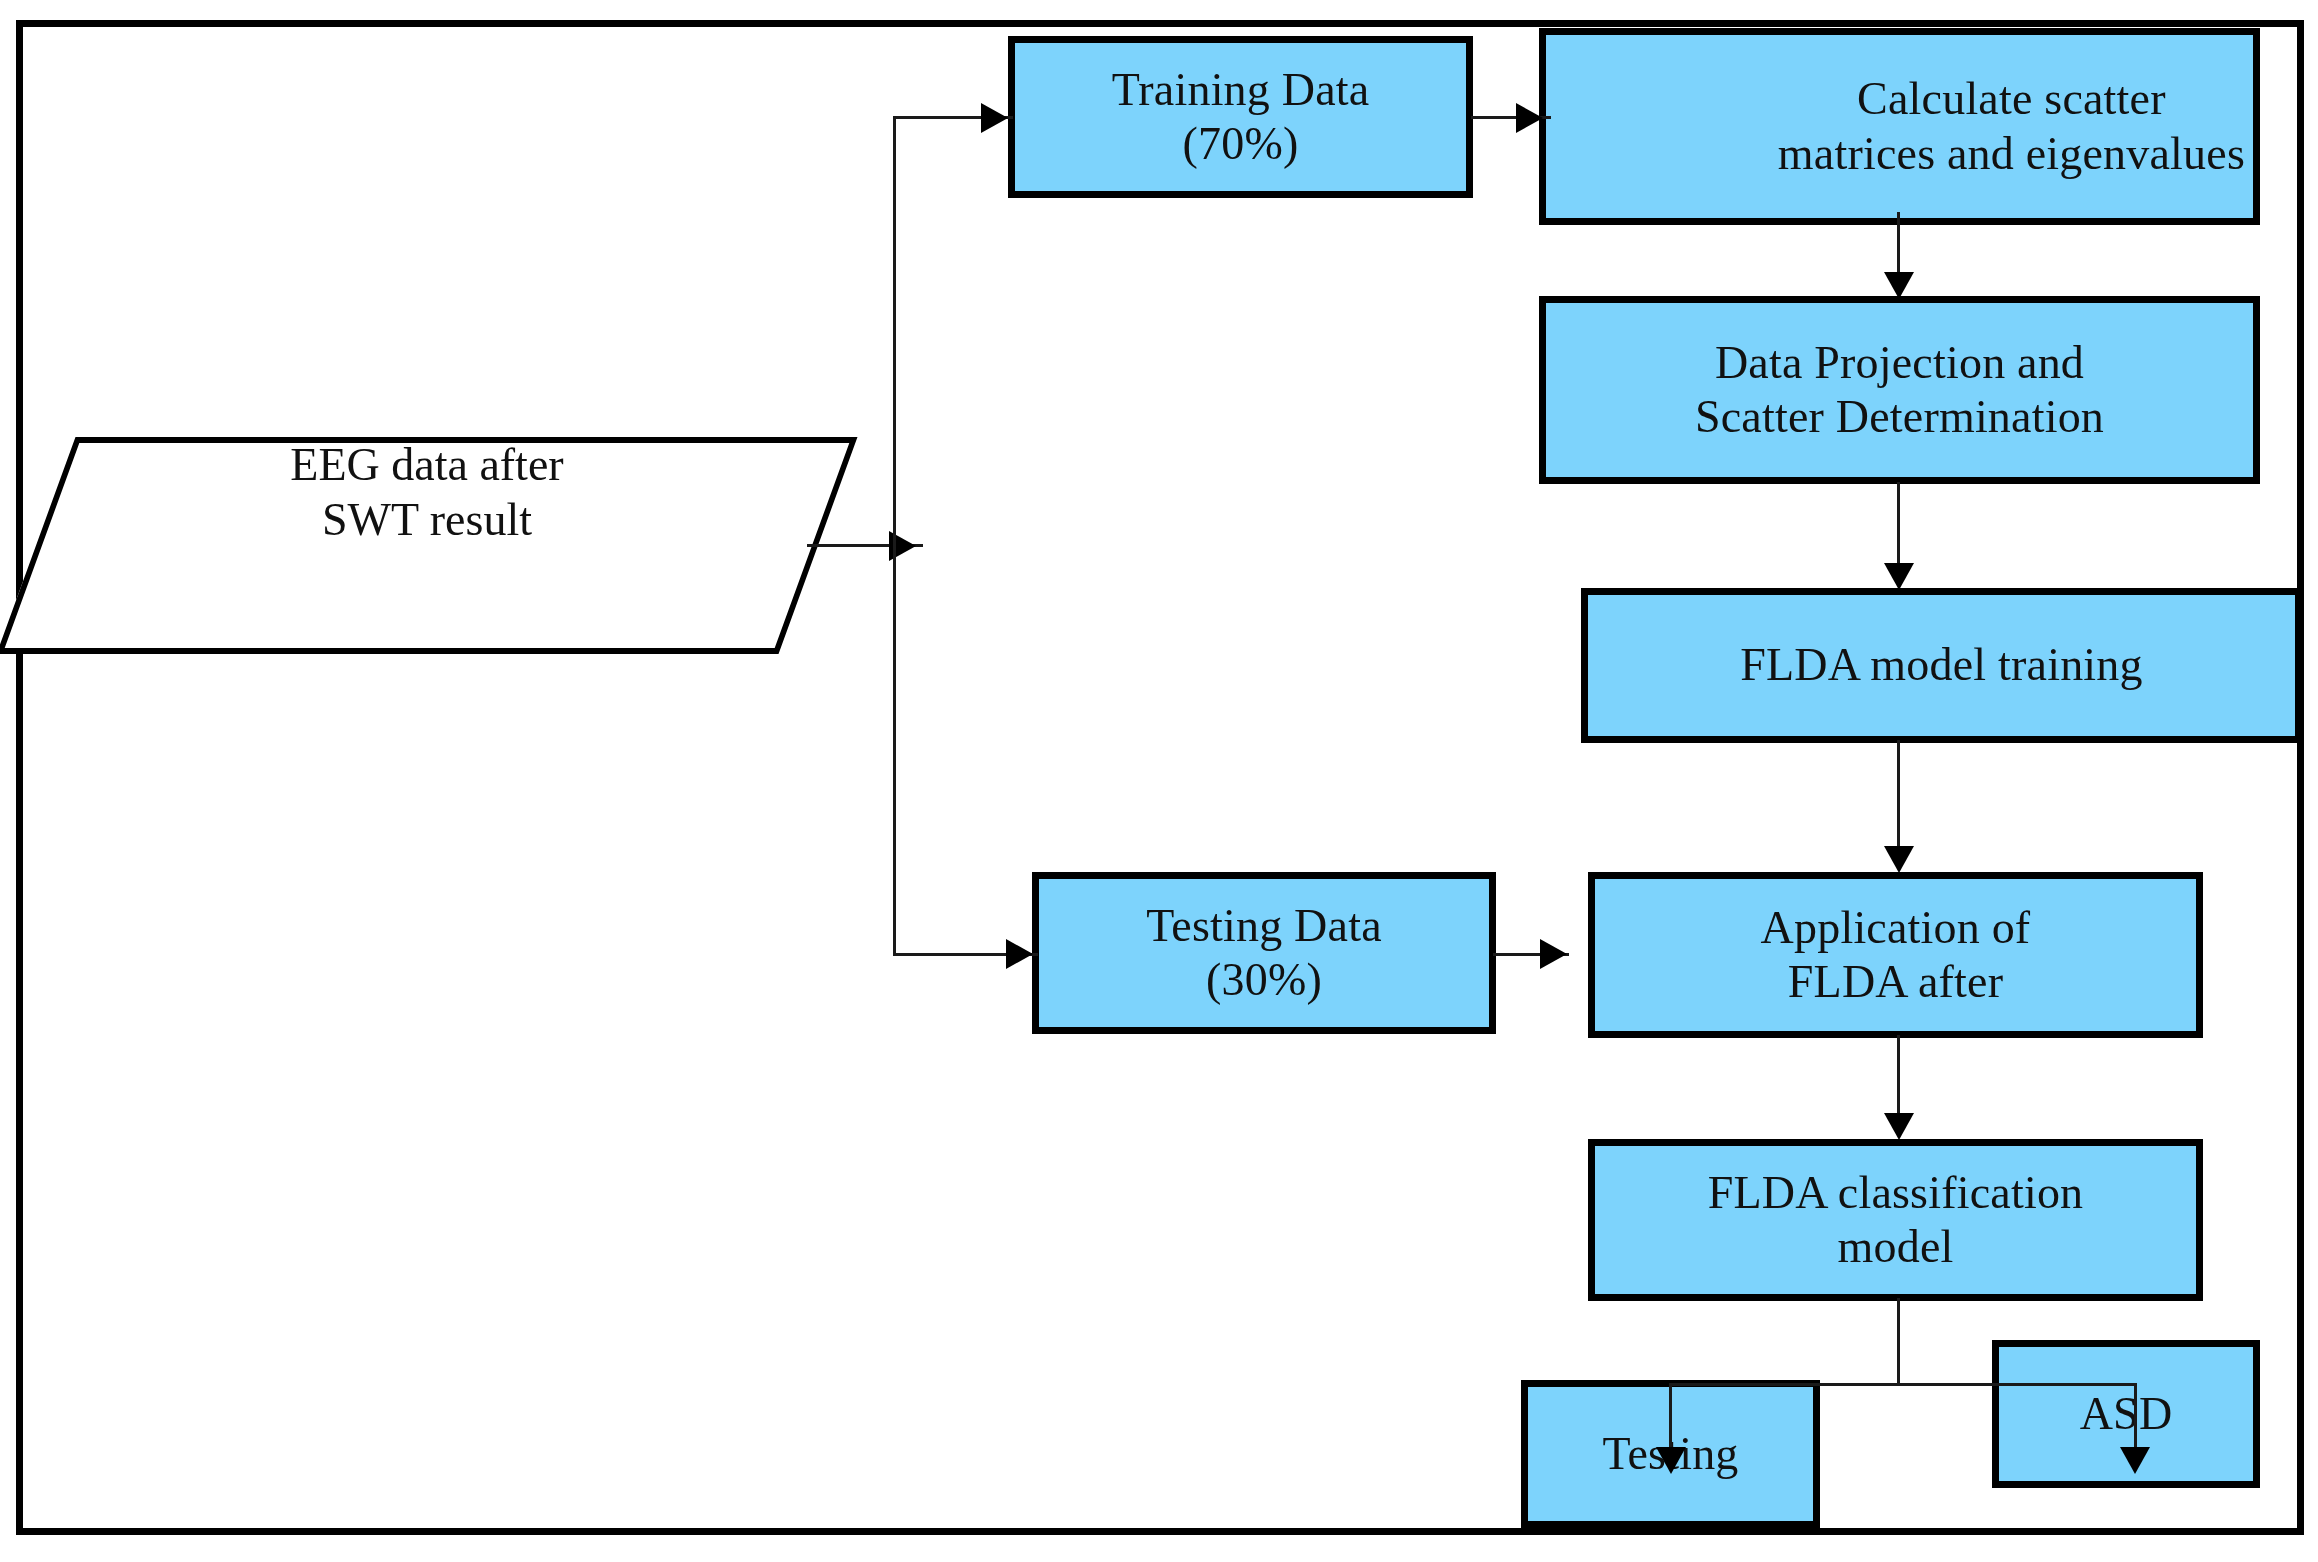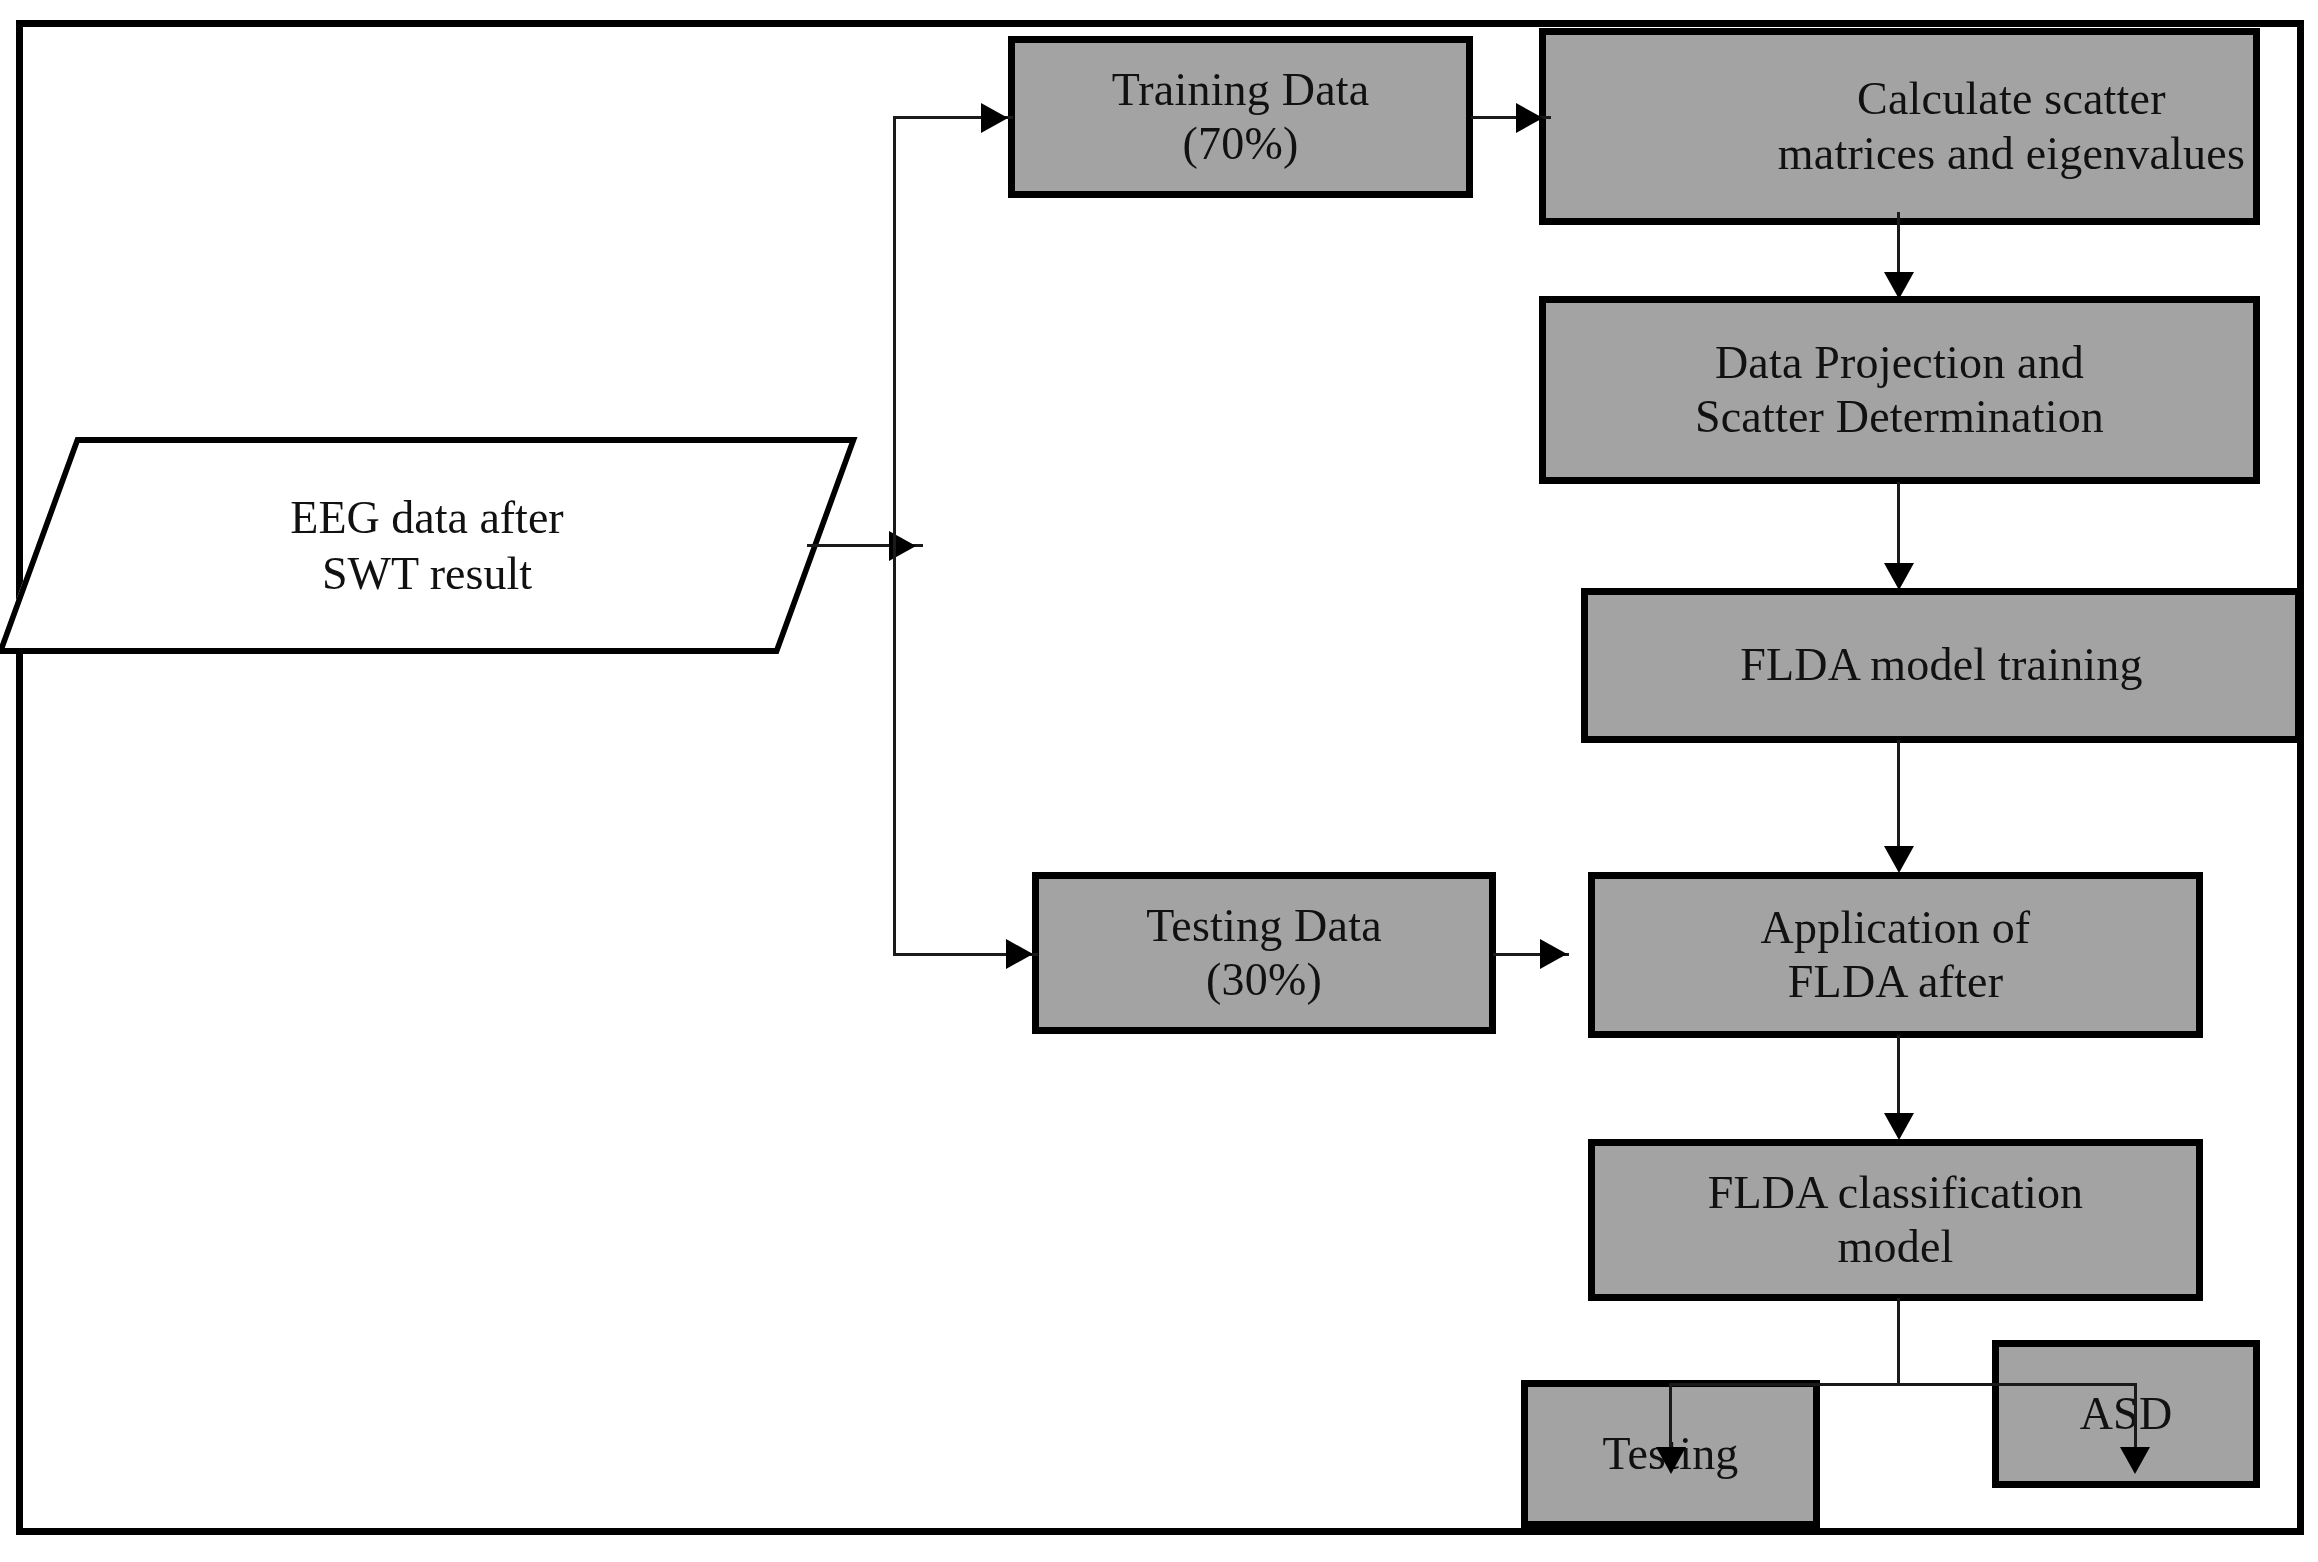--- a/index.html
+++ b/index.html
@@ -23,21 +23,21 @@
     width: 2288px;
     height: 1515px;
     border: 7.1px solid #000000;
     box-sizing: border-box;
     background: transparent;
   }
   
   .node {
     position: absolute;
     box-sizing: border-box;
-    background: #a3a3a3;
+    background: #7dd3fc;
     border: 3.6px solid #000000;
     outline: 3.6px solid #000000;
     outline-offset: 0px;
     display: flex;
     align-items: center;
     justify-content: center;
     text-align: center;
     color: #111111;
     line-height: 1.18;
     letter-spacing: 0.2px;
@@ -56,21 +56,20 @@
     right: 0px;
     bottom: 0px;
     border: 1.8px solid #000000;
     pointer-events: none;
   }
 
   
   .parallelogram {
     position: absolute;
     display: flex;
-    align-items: center;
     justify-content: center;
     text-align: center;
     color: #111111;
     line-height: 1.2;
   }
   .parallelogram .shape {
     position: absolute;
     left: 0; top: 0; right: 0; bottom: 0;
     background: #ffffff;
     border: 6.2px solid #000000;

